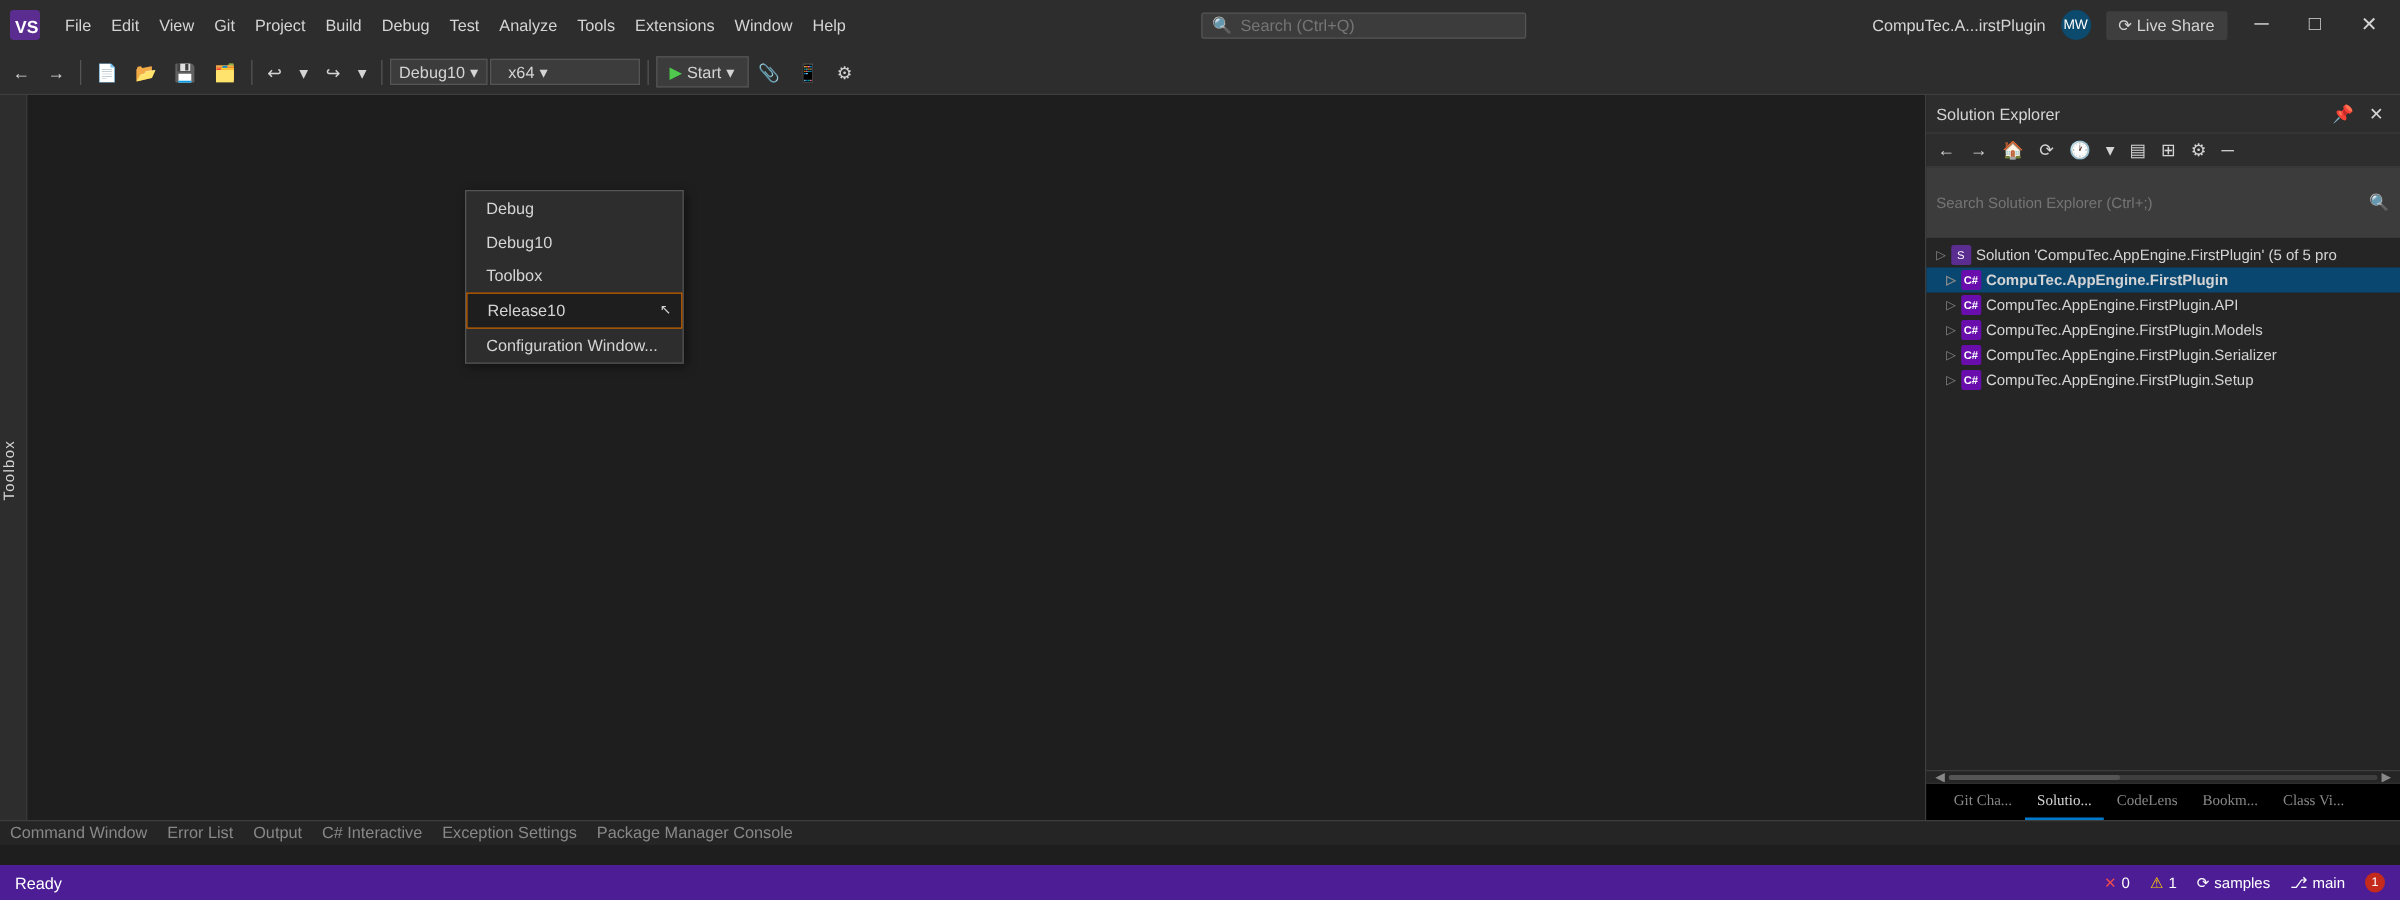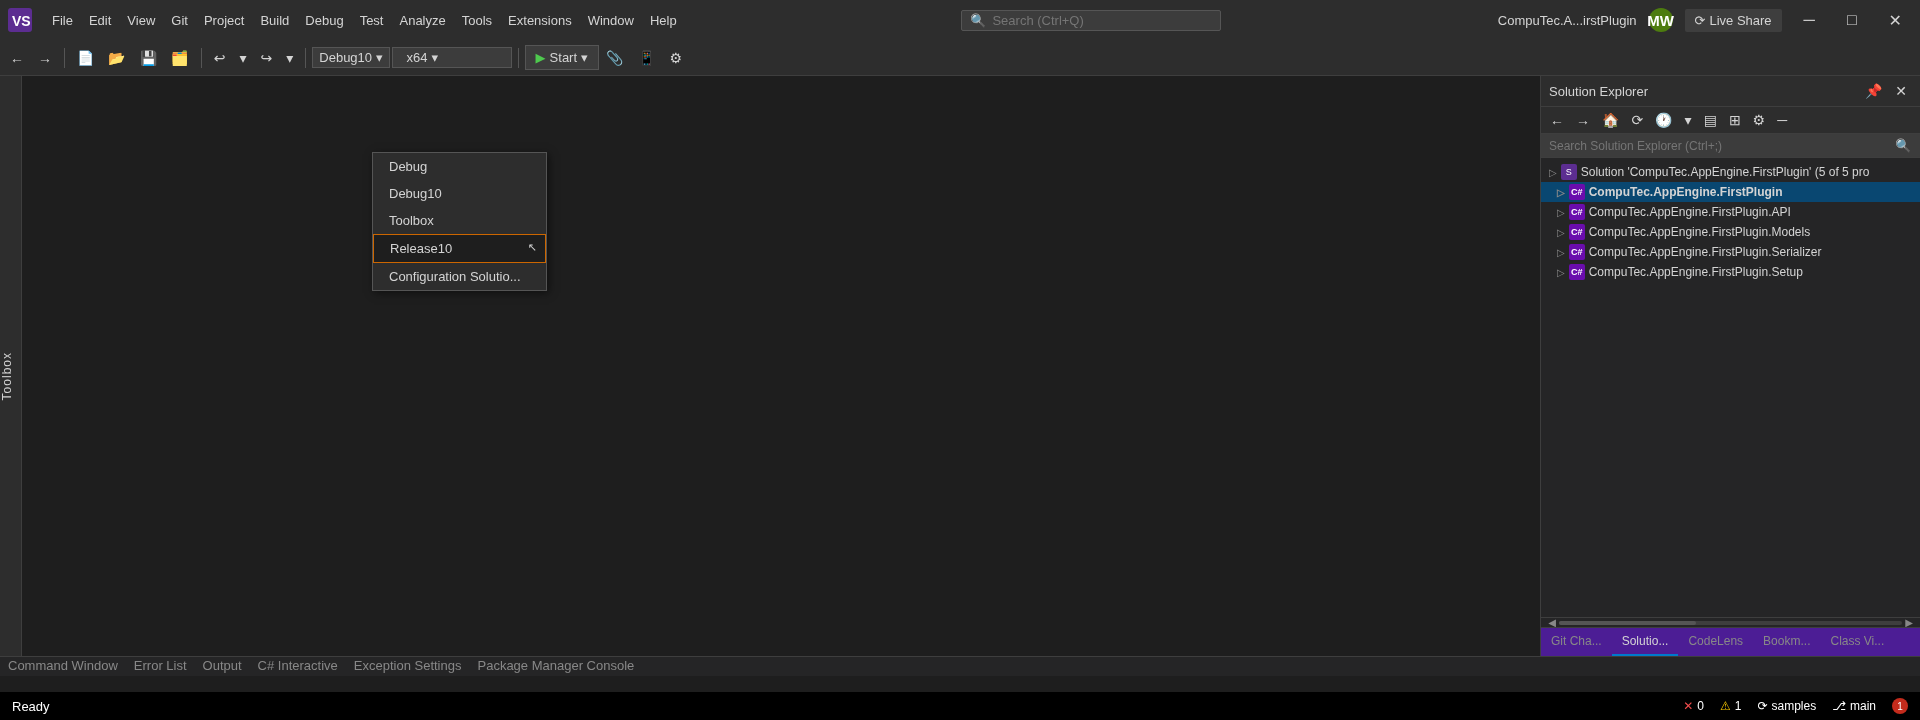--- a/index.html
+++ b/index.html
@@ -72,27 +72,27 @@
     }
     .title-btn {
       padding: 4px 10px;
       cursor: pointer;
       font-size: 16px;
       color: #d4d4d4;
     }
     #user-avatar {
       width: 24px;
       height: 24px;
-      background: #4d7c0f;
+      background: #0c4a6e;
       border-radius: 50%;
       display: flex;
       align-items: center;
       justify-content: center;
-      font-size: 15px;
-      font-weight: bold;
+      font-size: 11px;
+      font-weight: normal;
       color: white;
     }
     #live-share-btn {
       display: flex;
       align-items: center;
       gap: 4px;
       padding: 4px 10px;
       background: #3e3e3e;
       border-radius: 2px;
       cursor: pointer;
@@ -247,21 +247,21 @@
       cursor: pointer;
       color: #d4d4d4;
       font-size: 14px;
       border-radius: 2px;
     }
     #se-search {
       display: flex;
       align-items: center;
       background: #3c3c3c;
       border-bottom: 1px solid #3e3e3e;
-      padding: 4px 8px;
+      padding: 20px 8px;
       gap: 6px;
     }
     #se-search input {
       background: transparent;
       border: none;
       outline: none;
       color: #d4d4d4;
       font-size: 12px;
       flex: 1;
     }
@@ -318,24 +318,25 @@
       font-size: 13px;
       color: #888;
       cursor: pointer;
       padding: 4px 0;
       border-bottom: 2px solid transparent;
     }
 
     
     #se-bottom-tabs {
       display: flex;
-      background: #4c1d95;
+      background: #000000;
       border-top: 1px solid #3e3e3e;
-      padding: 0 0;
+      padding: 0 12px;
       overflow-x: auto;
+      font-family: Liberation Serif, serif;
     }
     .se-tab {
       padding: 6px 10px;
       font-size: 12px;
       color: #888;
       cursor: pointer;
       white-space: nowrap;
       border-bottom: 2px solid transparent;
     }
     .se-tab.active {
@@ -375,21 +376,21 @@
       align-items: center;
       justify-content: center;
       cursor: pointer;
       color: #888;
       font-size: 10px;
     }
 
     
     #status-bar {
       height: 28px;
-      background: #000000;
+      background: #4c1d95;
       display: flex;
       align-items: center;
       padding: 0 12px;
       gap: 16px;
       position: absolute;
       bottom: 0;
       left: 0;
       right: 0;
     }
     .status-item {
@@ -504,21 +505,21 @@
   <div id="editor-area">
 
     <div id="config-menu">
       <div class="config-menu-item">Debug</div>
       <div class="config-menu-item">Debug10</div>
       <div class="config-menu-item">Toolbox</div>
       <div class="config-menu-item selected" style="position:relative;">
         Release10
         <span style="position:absolute; right:8px; top:6px; font-size:11px;">↖</span>
       </div>
-      <div class="config-menu-item">Configuration Solutio...</div>
+      <div class="config-menu-item">Configuration Window...</div>
     </div>
 
   </div>
 
   <div id="solution-explorer">
     <div id="se-header">
       <span id="se-title">Solution Explorer</span>
       <div style="display:flex;gap:2px;">
         <span class="se-tb-btn">📌</span>
         <span class="se-tb-btn">✕</span>

